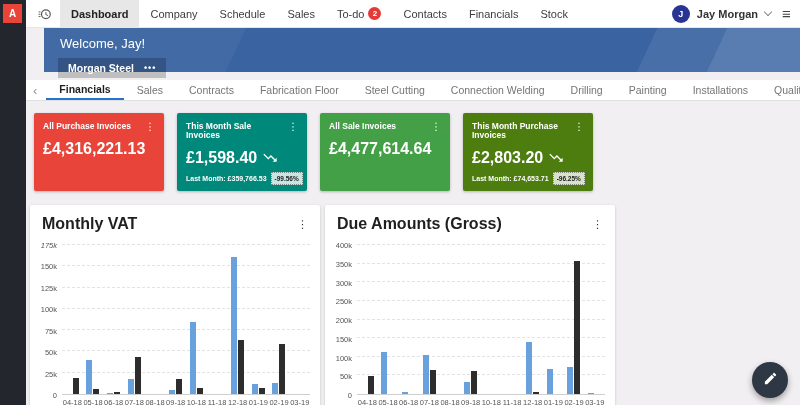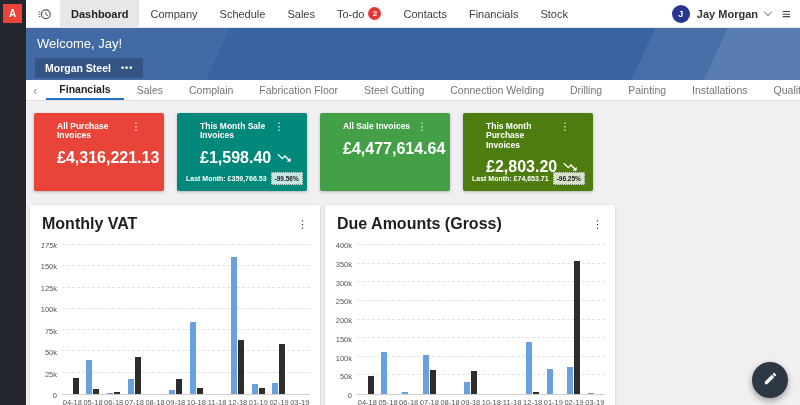--- a/index.html
+++ b/index.html
@@ -24,40 +24,40 @@
                 font-size:8px; font-weight:bold; display:flex; align-items:center; justify-content:center; margin-left:4px; }
   .nav-cursor { position:absolute; left:45%; top:14px; z-index:6; }
   .topbar-right { margin-left:auto; display:flex; align-items:center; gap:7px; padding-right:2px; }
   .avatar { width:18px; height:18px; border-radius:50%; background:#283593; color:#fff;
             font-size:9px; font-weight:bold; display:flex; align-items:center; justify-content:center; }
   .user-name { font-size:11px; font-weight:bold; color:#333; }
   .chev-down { width:6px; height:6px; border-right:1.5px solid #888; border-bottom:1.5px solid #888;
                transform:rotate(45deg); margin:-3px 4px 0 0; display:inline-block; }
   .hamburger { font-size:15px; color:#444; width:16px; overflow:hidden; }
   
-  .banner { position:absolute; left:21px; top:28px; right:0; height:52px;
+  .banner { position:absolute; left:44px; top:28px; right:0; height:44px;
             background:
               linear-gradient(115deg, transparent 79%, rgba(255,255,255,.07) 79%, rgba(255,255,255,.07) 88%, rgba(255,255,255,.16) 88%),
               linear-gradient(115deg, rgba(255,255,255,.04) 26%, transparent 26%),
               #3a64a1; }
   .welcome { position:absolute; left:16px; top:8px; color:#fff; font-size:13px; }
   .company-pill { position:absolute; left:14px; top:30px; background:rgba(0,0,0,.20); color:#fff;
                   font-size:10.5px; font-weight:bold; padding:4px 10px; display:flex; gap:10px;
                   align-items:center; cursor:pointer; }
   .more-dots { font-size:9px; letter-spacing:1px; line-height:6px; }
   
   .tabbar { position:absolute; left:26px; top:80px; right:0; height:21px; background:#fff;
             border-bottom:1px solid #e0e0e0; display:flex; align-items:stretch; z-index:2; }
   .tab-scroll-left { color:#9a9a9a; font-size:13px; padding:1px 9px 0 7px; display:flex; align-items:center; cursor:pointer; }
   .tab { font-size:10.5px; color:#757575; padding:0 13px; display:flex; align-items:center;
          white-space:nowrap; cursor:pointer; }
   .tab.active { color:#1f1f1f; font-weight:bold; border-bottom:2px solid #2573cd; }
   
   .cards { position:absolute; left:34px; top:113px; display:flex; gap:13px; z-index:1; }
-  .card { width:130px; height:78px; border-radius:2px; color:#fff; padding:9px 23px;
+  .card { width:130px; height:78px; border-radius:2px; color:#fff; padding:9px 9px;
           position:relative; box-shadow:0 1px 3px rgba(0,0,0,.25); }
   .card-top { display:flex; justify-content:space-between; align-items:flex-start; }
   .card-title { font-size:8.5px; font-weight:bold; line-height:1.1; padding-right:6px; }
   .card-kebab { font-size:10px; cursor:pointer; line-height:10px; }
   .card-amount { font-size:16px; font-weight:bold; margin-top:8px; display:flex; align-items:center; gap:5px; white-space:nowrap; }
   .card-foot { position:absolute; left:9px; bottom:6px; display:flex; align-items:center; gap:4px; white-space:nowrap; }
   .last-month { font-size:7px; font-weight:bold; }
   .change-badge { background:rgba(255,255,255,.78); color:#222; font-size:6.5px; font-weight:bold;
                   padding:2px 3px; border:1px dotted rgba(40,40,40,.5); }
   
@@ -136,21 +136,21 @@
   <div class="company-pill">
     <span>Morgan Steel</span>
     <span class="more-dots">•••</span>
   </div>
 </div>
 
 <div class="tabbar">
   <span class="tab-scroll-left">‹</span>
   <div class="tab active">Financials</div>
   <div class="tab">Sales</div>
-  <div class="tab">Complain</div>
+  <div class="tab">Contracts</div>
   <div class="tab">Fabrication Floor</div>
   <div class="tab">Steel Cutting</div>
   <div class="tab">Connection Welding</div>
   <div class="tab">Drilling</div>
   <div class="tab">Painting</div>
   <div class="tab">Installations</div>
   <div class="tab">Quality Complain</div>
 
 </div>
 

